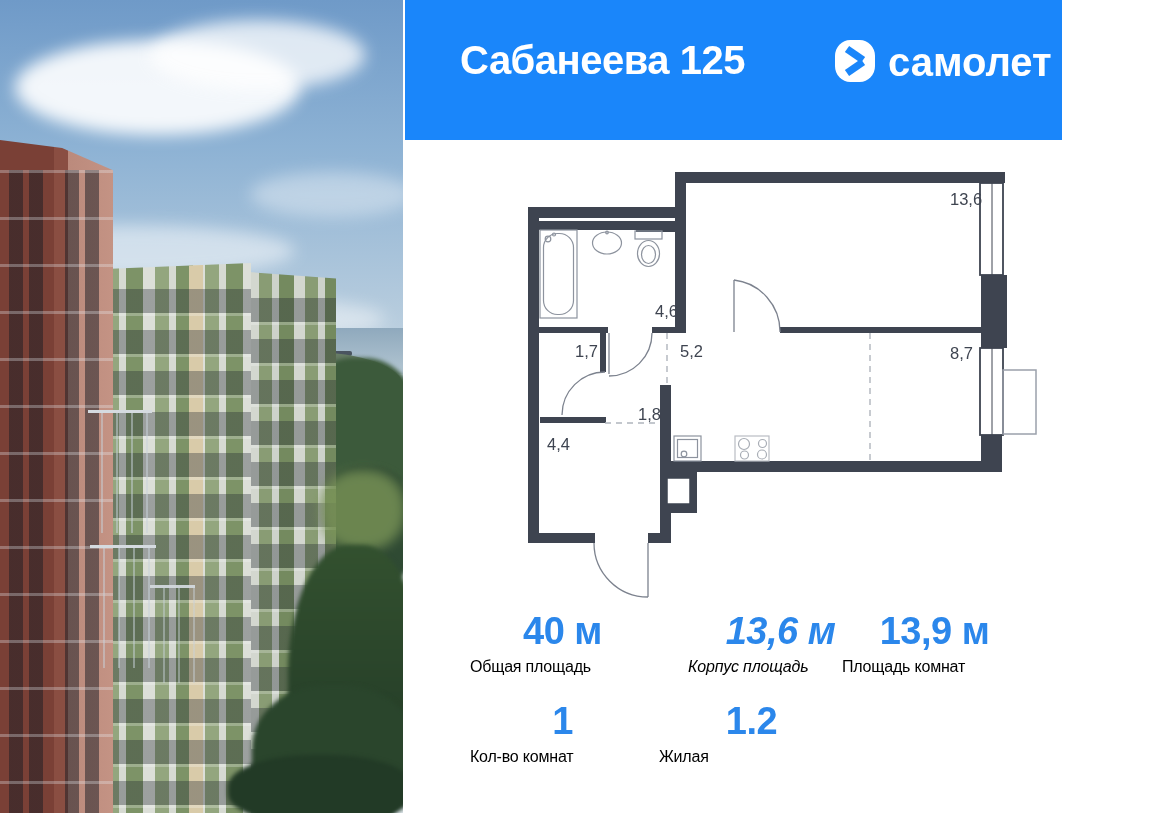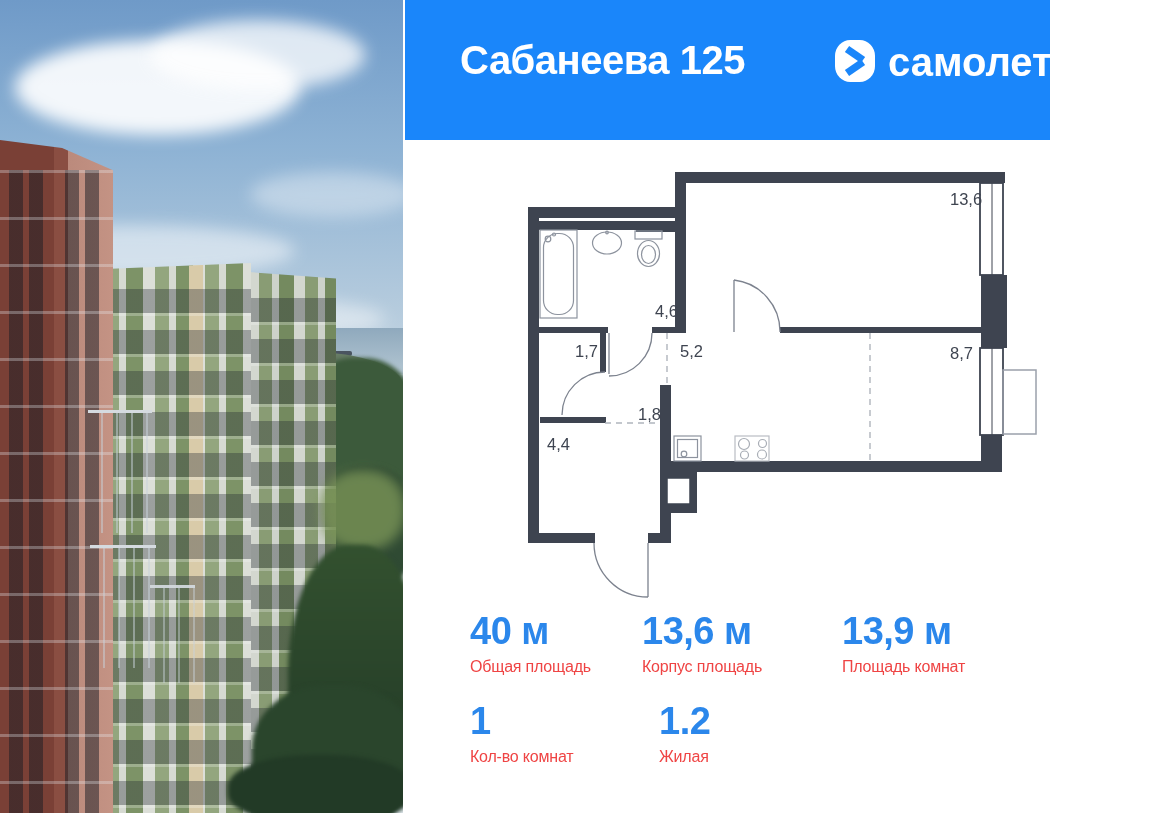--- a/index.html
+++ b/index.html
@@ -1,17 +1,17 @@
 <!DOCTYPE html>
 <html><head>
 <meta charset="utf-8">
 <style>
   html,body{margin:0;padding:0;background:#ffffff;}
   .page{position:relative;width:1050px;height:813px;overflow:hidden;background:#ffffff;
-        font-family:"Liberation Sans", sans-serif;}
+        font-family:"Liberation Sans", sans-serif;padding-left:12px;}
   
   .photo{position:absolute;left:0;top:0;width:403px;height:813px;overflow:hidden;}
   .photo *{position:absolute;}
   .sky{left:0;top:0;width:403px;height:813px;
        background:linear-gradient(180deg,#6f9ac8 0%,#8db2d4 18%,#b5cbdd 38%,#d4e1e9 52%,#e9eff2 64%,#e0e8ed 100%);}
   .cloud{background:rgba(255,255,255,.9);border-radius:50%;filter:blur(8px);}
   .c1{left:15px;top:40px;width:285px;height:95px;}
   .c2{left:150px;top:20px;width:215px;height:70px;opacity:.85;}
   .c3{left:-35px;top:225px;width:330px;height:52px;opacity:.55;}
   .c4{left:120px;top:298px;width:265px;height:42px;opacity:.5;}
@@ -62,23 +62,23 @@
          letter-spacing:-.5px;white-space:nowrap;}
   .logo{position:absolute;left:430px;top:40px;display:flex;align-items:flex-start;}
   .logo-icon{width:40px;height:42px;background:#ffffff;border-radius:38%;display:flex;
              align-items:center;justify-content:center;}
   .logo-text{margin-left:13px;color:#ffffff;font-size:40px;font-weight:700;letter-spacing:0;}
   
   .plan{position:absolute;left:515px;top:160px;width:530px;height:450px;}
   .plan text{font-family:"Liberation Sans", sans-serif;font-size:16.5px;font-weight:500;fill:#3e4450;}
   
   .stat{position:absolute;width:185px;}
-  .stat .v{font-size:38px;line-height:38px;font-weight:700;color:#2b87eb;letter-spacing:-.5px;white-space:nowrap;}
-  .stat .l{margin-top:8px;font-size:16px;color:#ef4444;letter-spacing:-.2px;white-space:nowrap;}
-  .s1{left:470px;top:612px;} .s2{left:642px;top:612px;} .s3{left:842px;top:612px;}
+  .stat .v{font-size:38px;line-height:38px;font-weight:700;color:#2b87eb;letter-spacing:-.5px;white-space:nowrap;text-align:center;}
+  .stat .l{margin-top:8px;font-size:16px;color:#000000;letter-spacing:-.2px;white-space:nowrap;}
+  .s1{left:470px;top:612px;} .s2{left:688px;top:612px;font-style:italic;} .s3{left:842px;top:612px;}
   .s4{left:470px;top:702px;} .s5{left:659px;top:702px;} .s6{left:842px;top:702px;}
 </style>
 </head>
 <body>
 
 <div class="page">
 
   <div class="photo">
     <div class="sky"></div>
     <div class="cloud c1"></div>

